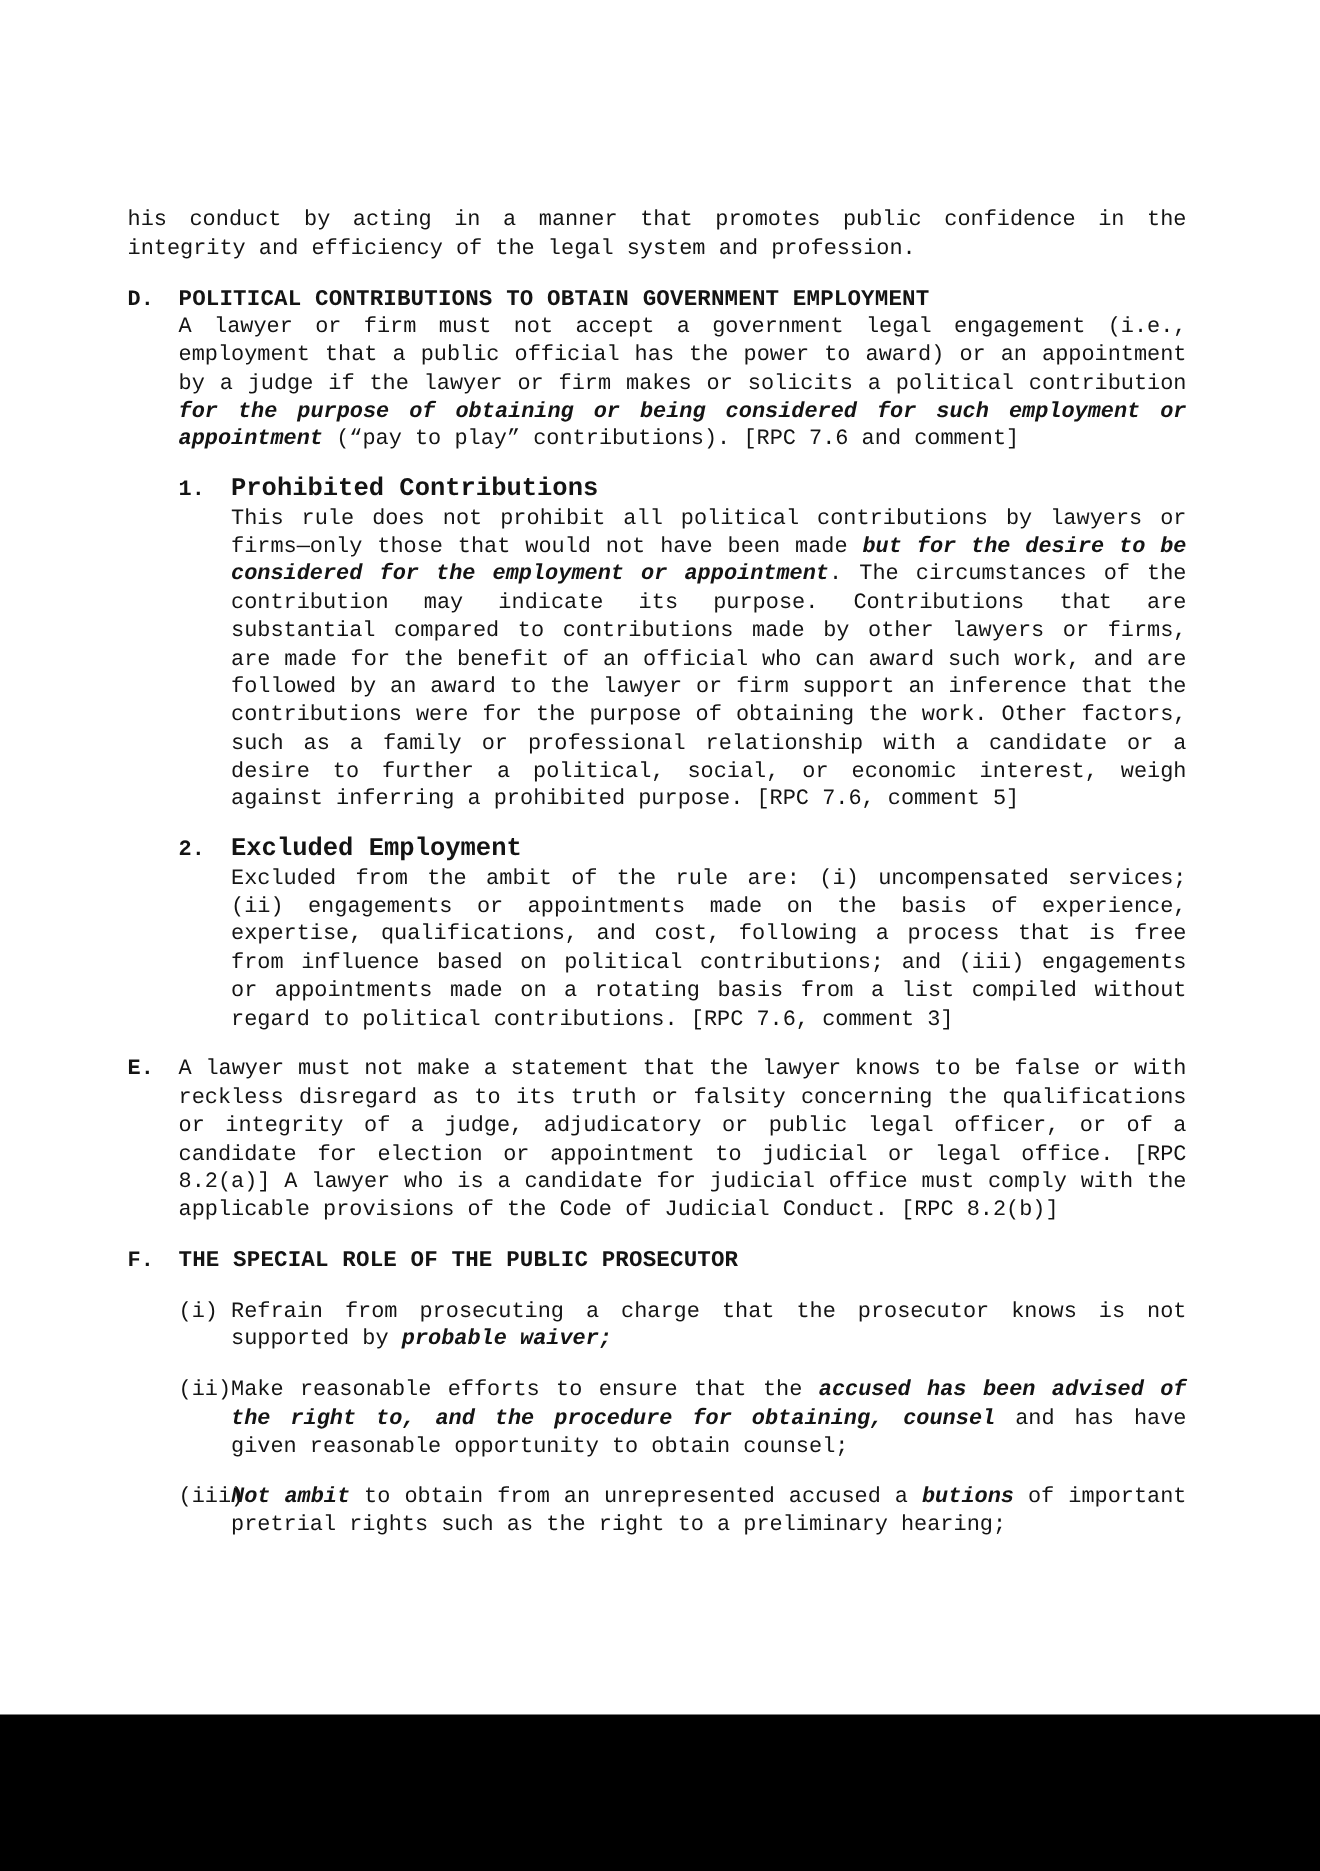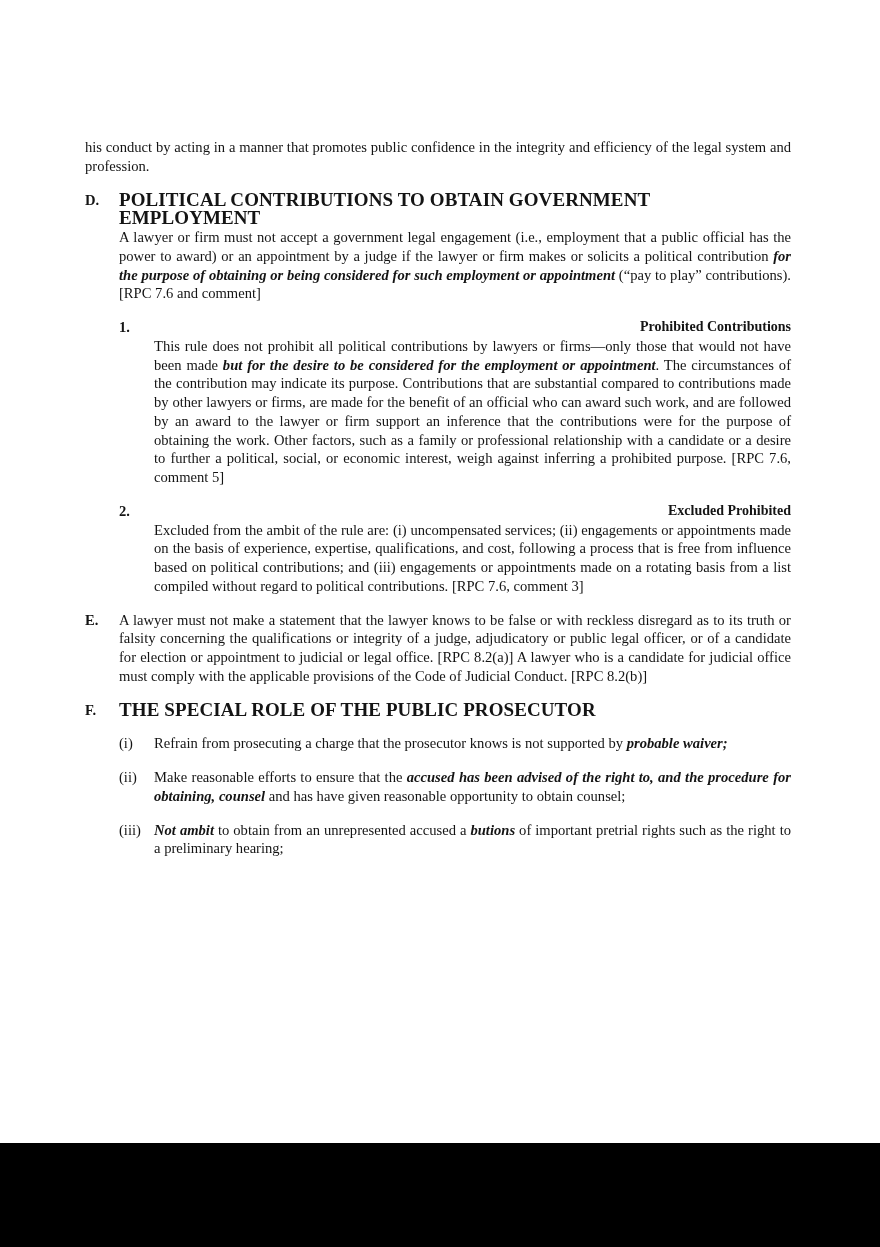--- a/index.html
+++ b/index.html
@@ -6,21 +6,21 @@
     margin: 0;
     padding: 0;
     background: #ffffff;
   }
   #page {
     position: relative;
     width: 880px;
     height: 1247px;
     background: #ffffff;
     overflow: hidden;
-    font-family: Liberation Serif, serif;
+    font-family: Liberation Mono, monospace;
     color: #141414;
   }
   #content {
     position: absolute;
     left: 85px;
     top: 138px;
     width: 706px;
   }
   .para {
     font-size: 14.6px;
@@ -38,45 +38,44 @@
   .section-marker {
     position: absolute;
     left: 0;
     top: 0;
     font-weight: bold;
     font-size: 14.6px;
     line-height: 18.75px;
   }
   .section-heading {
     font-weight: bold;
-    font-size: 19px;
+    font-size: 15px;
     line-height: 18.75px;
     letter-spacing: 0.1px;
     margin: 0;
   }
   
   .subsection {
     position: relative;
     padding-left: 35px;
     margin-left: 34px;
   }
   .subsection-marker {
     position: absolute;
     left: 0;
     top: 0;
     font-weight: bold;
     font-size: 14.6px;
     line-height: 18.75px;
   }
   .subsection-heading {
     font-weight: bold;
-    font-size: 14px;
+    font-size: 17px;
     line-height: 18.75px;
     margin: 0;
-    text-align: right;
   }
   
   .roman-item {
     position: relative;
     padding-left: 35px;
     margin-left: 34px;
   }
   .roman-marker {
     position: absolute;
     left: 0;
@@ -126,21 +125,21 @@
     <div class="subsection">
       <span class="subsection-marker">1.</span>
       <h3 class="subsection-heading">Prohibited Contributions</h3>
       <p class="para"><span>This rule does not prohibit all political contributions by lawyers or firms—only those that would not have been made </span><span class="bi">but for the desire to be considered for the employment or appointment</span><span>. The circumstances of the contribution may indicate its purpose. Contributions that are substantial compared to contributions made by other lawyers or firms, are made for the benefit of an official who can award such work, and are followed by an award to the lawyer or firm support an inference that the contributions were for the purpose of obtaining the work. Other factors, such as a family or professional relationship with a candidate or a desire to further a political, social, or economic interest, weigh against inferring a prohibited purpose. [RPC 7.6, comment 5]</span></p>
     </div>
 
     <div class="gap-sub"></div>
 
     <div class="subsection">
       <span class="subsection-marker">2.</span>
-      <h3 class="subsection-heading">Excluded Prohibited</h3>
+      <h3 class="subsection-heading">Excluded Employment</h3>
       <p class="para">Excluded from the ambit of the rule are: (i) uncompensated services; (ii) engagements or appointments made on the basis of experience, expertise, qualifications, and cost, following a process that is free from influence based on political contributions; and (iii) engagements or appointments made on a rotating basis from a list compiled without regard to political contri­butions. [RPC 7.6, comment 3]</p>
     </div>
 
     <div class="gap-sec"></div>
 
     <div class="section">
       <span class="section-marker">E.</span>
       <p class="para">A lawyer must not make a statement that the lawyer knows to be false or with reckless disregard as to its truth or falsity concerning the qualifications or integrity of a judge, adjudicatory or public legal officer, or of a candidate for election or appointment to judicial or legal office. [RPC 8.2(a)] A lawyer who is a candidate for judicial office must comply with the applicable provisions of the Code of Judicial Conduct. [RPC 8.2(b)]</p>
     </div>
 

